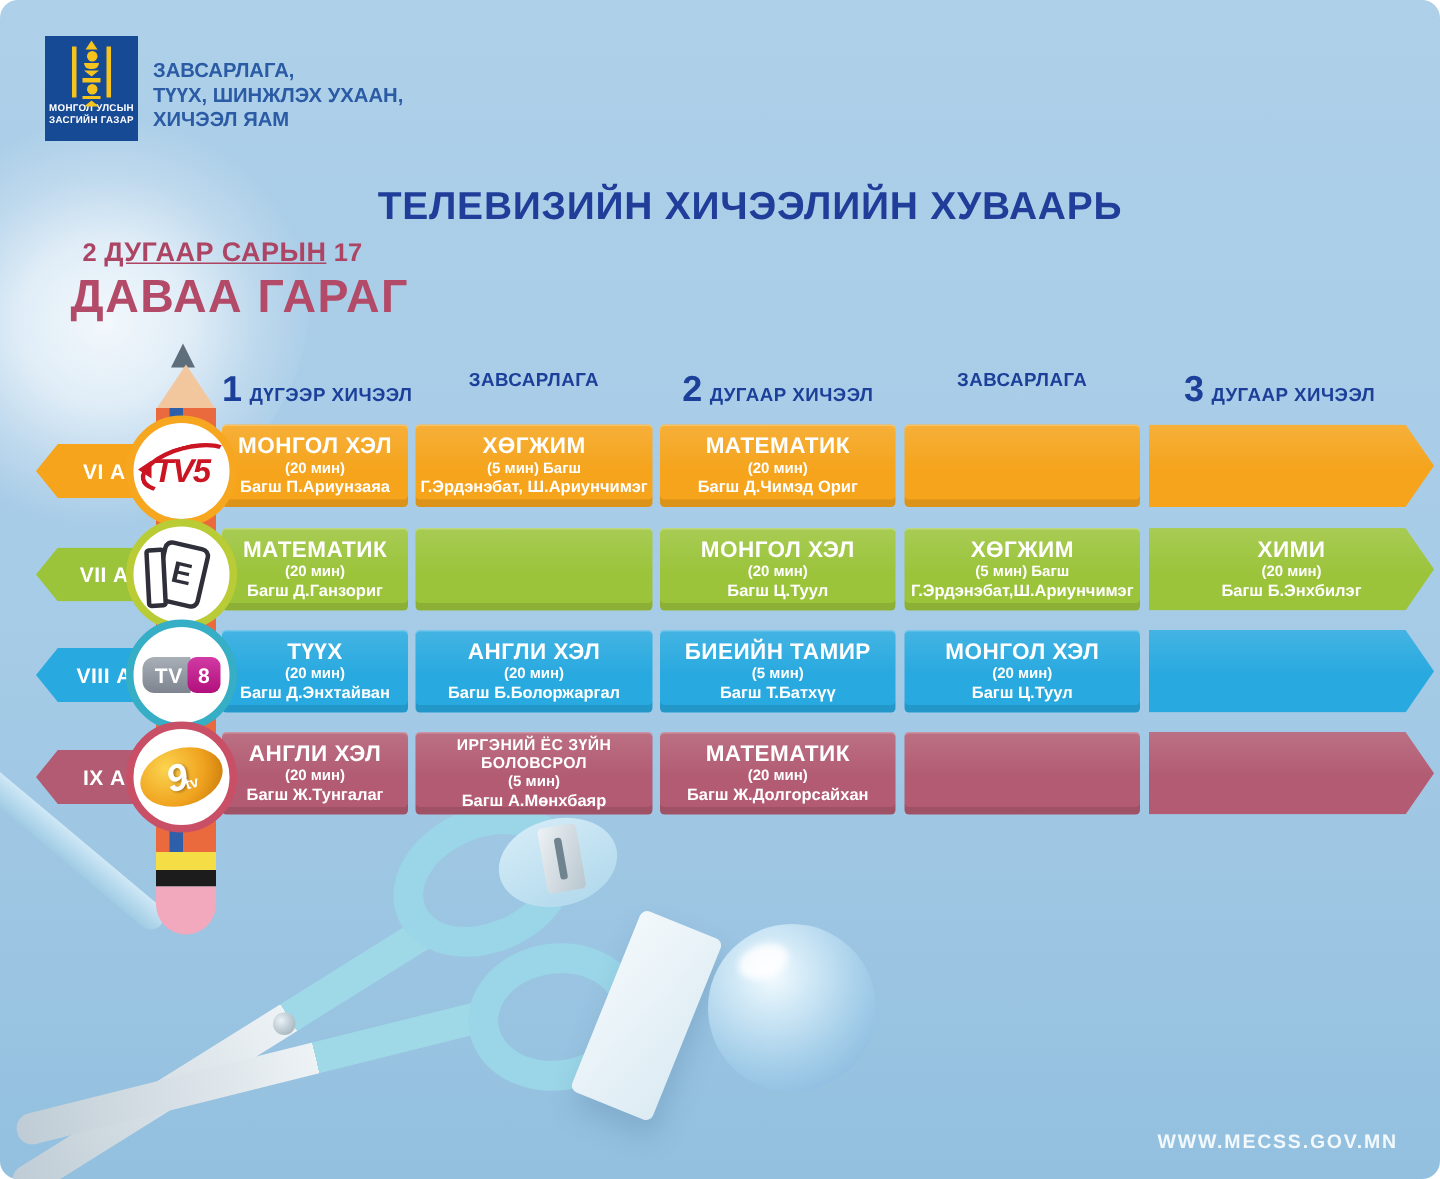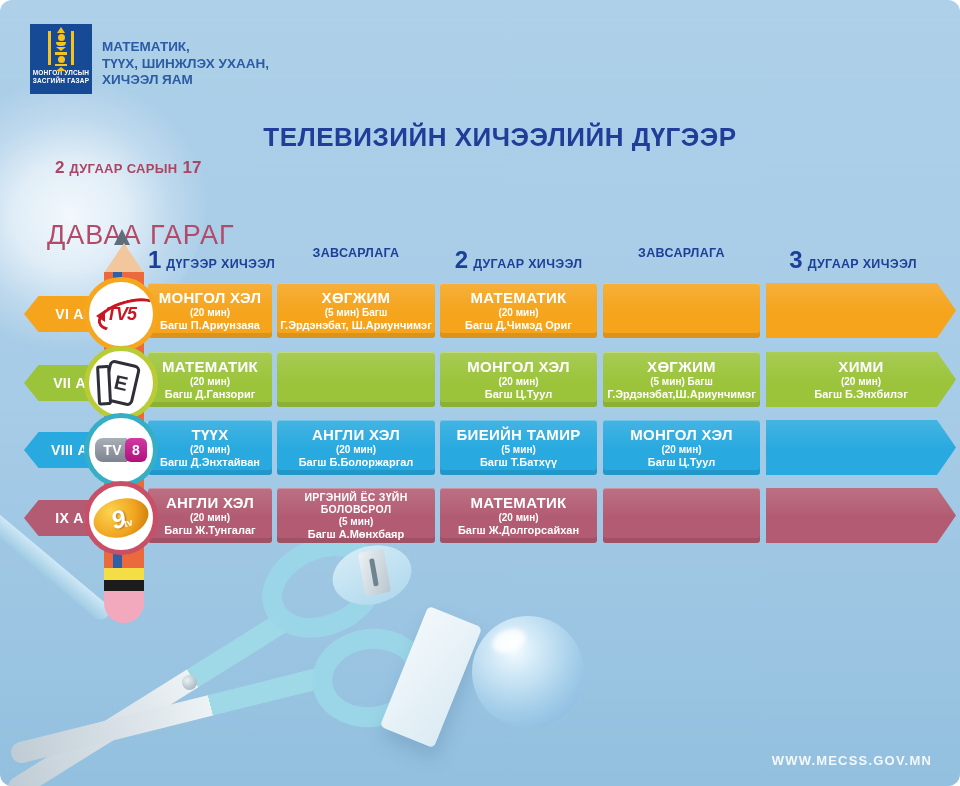--- a/index.html
+++ b/index.html
@@ -48,22 +48,22 @@
   .sy-tri-d{width:0;height:0;border-left:5px solid transparent;border-right:5px solid transparent;border-top:4px solid #F6C21C;margin-top:1px;}
   .sy-bar{width:12px;height:2.5px;background:#F6C21C;margin-top:1px;}
   .sy-yin{width:7px;height:7px;border-radius:50%;background:#F6C21C;margin-top:1px;}
   .sy-tri-u{width:0;height:0;border-left:5px solid transparent;border-right:5px solid transparent;border-bottom:4px solid #F6C21C;margin-top:1px;}
   .gov-caption{margin-top:2px;color:#fff;font-weight:bold;font-size:6.5px;line-height:7.5px;text-align:center;letter-spacing:.2px;}
   .ministry{position:absolute;left:102px;top:39px;color:#2B5BA4;font-weight:bold;font-size:13.5px;line-height:16.5px;}
 
   .page-title{position:absolute;left:150px;top:122px;width:700px;text-align:center;
     color:#1F3D99;font-size:26px;font-weight:bold;letter-spacing:.5px;}
   .date-line{position:absolute;left:55px;top:158px;display:flex;align-items:baseline;gap:5px;color:#AC4563;font-weight:bold;}
-  .date-num{font-size:17px;} .date-mid{font-size:13px;letter-spacing:.3px;}
-  .day-title{position:absolute;left:47px;top:180px;font-size:27px;font-weight:normal;color:#B24A68;letter-spacing:1px;margin-top:40px;}
+  .date-num{font-size:17px;} .date-mid{font-size:18px;letter-spacing:.3px;text-decoration:underline;}
+  .day-title{position:absolute;left:47px;top:180px;font-size:31px;font-weight:bold;color:#B24A68;letter-spacing:1px;}
 
   
   .pencil-lead{position:absolute;left:114px;top:229px;width:0;height:0;
     border-left:8px solid transparent;border-right:8px solid transparent;border-bottom:16px solid #5E6E7A;}
   .pencil-wood{position:absolute;left:104px;top:243px;width:0;height:0;
     border-left:20px solid transparent;border-right:20px solid transparent;border-bottom:30px solid #F2C79E;}
   .pencil-body{position:absolute;left:104px;top:272px;width:40px;height:296px;background:#EA6A3D;}
   .pencil-stripe{position:absolute;left:113px;top:272px;width:9px;height:296px;background:#2E5FA9;}
   .band-yellow{position:absolute;left:104px;top:568px;width:40px;height:12px;background:#F5DD45;}
   .band-black{position:absolute;left:104px;top:580px;width:40px;height:11px;background:#1C1C1C;}
@@ -90,21 +90,21 @@
   .ribbon{position:absolute;left:24px;width:112px;height:36px;z-index:1;display:flex;align-items:center;
     justify-content:center;padding-left:8px;box-sizing:border-box;color:#fff;font-weight:bold;font-size:14px;
     clip-path:polygon(0% 50%,13% 0%,88% 0%,100% 50%,88% 100%,13% 100%);letter-spacing:.3px;}
   .rb0{top:296px;} .rb1{top:365px;} .rb2{top:432px;} .rb3{top:500px;}
 
   .logo-circle{position:absolute;left:84px;width:64px;height:64px;background:#fff;border:5px solid #ccc;
     border-radius:50%;z-index:3;display:flex;align-items:center;justify-content:center;overflow:hidden;}
   .lc0{top:277px;} .lc1{top:346px;} .lc2{top:413px;} .lc3{top:481px;}
 
   
-  .tv5{position:relative;font-style:italic;font-weight:900;font-size:18px;color:#CC1522;letter-spacing:-1px;}
+  .tv5{position:relative;font-style:italic;font-weight:900;font-size:22px;color:#CC1522;letter-spacing:-1px;}
   .tv5::before{content:"";position:absolute;left:-9px;top:-4px;width:58px;height:24px;border:3px solid #CC1522;
     border-radius:50%;border-right-color:transparent;border-bottom-color:transparent;transform:rotate(-15deg);}
   .tv5::after{content:"";position:absolute;left:-10px;top:6px;width:0;height:0;
     border-top:6px solid transparent;border-bottom:6px solid transparent;border-right:9px solid #CC1522;}
   .etv-book{position:relative;width:26px;height:36px;border:3.5px solid #2F2F3A;border-radius:6px;background:#fff;
     transform:rotate(13deg);display:flex;align-items:center;justify-content:center;
     font-weight:900;font-size:20px;color:#2F2F3A;}
   .etv-book::before{content:"";position:absolute;left:-10px;top:4px;width:8px;height:34px;border:3px solid #2F2F3A;
     border-radius:3px;background:#fff;transform:rotate(-16deg);}
   .tv8{display:flex;align-items:center;}
@@ -152,26 +152,26 @@
         <div class="sy sy-yin"></div>
       <div class="sy sy-bar"></div>
         <div class="sy sy-tri-u"></div>
     </div>
     <div class="gov-caption">
       <div>МОНГОЛ УЛСЫН</div>
       <div>ЗАСГИЙН ГАЗАР</div>
     </div>
   </div>
   <div class="ministry">
-    <div>МАТЕМАТИК,</div>
+    <div>ЗАВСАРЛАГА,</div>
     <div>ТҮҮХ, ШИНЖЛЭХ УХААН,</div>
     <div>ХИЧЭЭЛ ЯАМ</div>
   </div>
 
-  <div class="page-title">ТЕЛЕВИЗИЙН ХИЧЭЭЛИЙН ДҮГЭЭР</div>
+  <div class="page-title">ТЕЛЕВИЗИЙН ХИЧЭЭЛИЙН ХУВААРЬ</div>
   <div class="date-line">
     <span class="date-num">2</span>
     <span class="date-mid">ДУГААР САРЫН</span>
     <span class="date-num">17</span>
   </div>
   <div class="day-title">ДАВАА ГАРАГ</div>
 
   <div>
     <div class="pencil-lead"></div>
     <div class="pencil-wood"></div>

